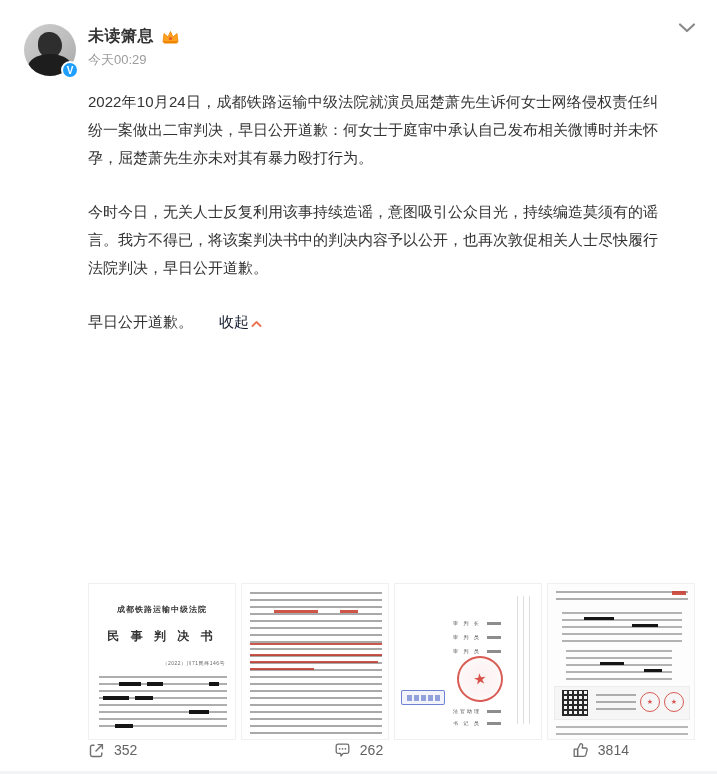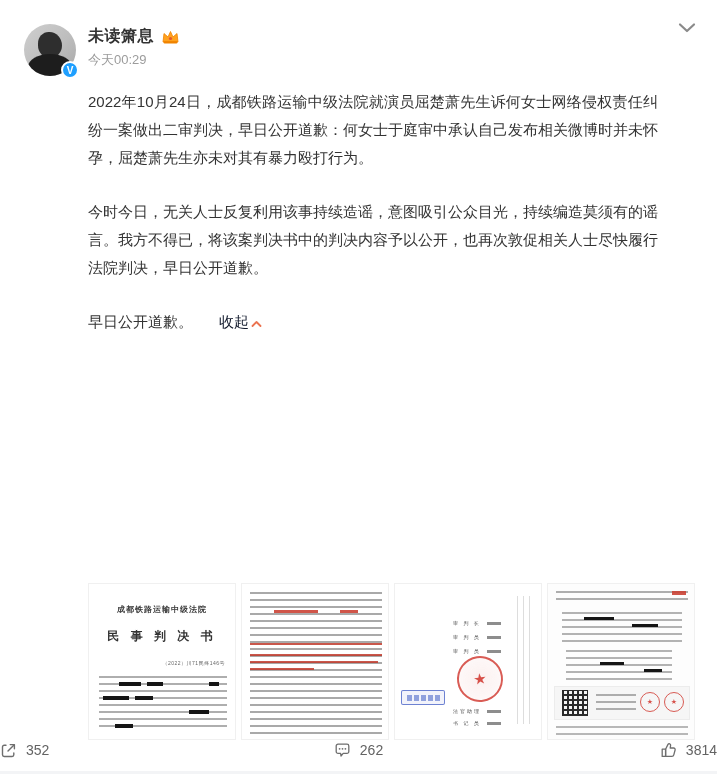--- a/index.html
+++ b/index.html
@@ -61,23 +61,23 @@
                          repeating-linear-gradient(90deg,#2a2a2a 0 2px,transparent 2px 5px);
         background-color:#f4f4f4; }
   .minicircle { width:20px; height:20px; border-radius:50%; border:1px solid rgba(208,52,44,.8);
                 color:rgba(208,52,44,.85); font-size:7px; display:flex; align-items:center; justify-content:center; }
 
   
   .action-bar { position:absolute; left:0; top:730px; width:717px; height:40px; display:flex; align-items:center; }
   .action { display:flex; align-items:center; gap:9px; color:#636363; font-size:14px; cursor:pointer; }
   .action svg { display:block; }
   .act-col { flex:1; display:flex; }
-  .act-col.c1 { }
+  .act-col.c1 { padding-left:88px; }
   .act-col.c2 { justify-content:center; }
-  .act-col.c3 { justify-content:flex-end; }
+  .act-col.c3 { justify-content:flex-end; padding-right:88px; }
 </style>
 </head>
 <body>
 
 <div class="card">
 
   <div class="avatar-wrap">
     <div class="avatar">
       <div class="head"></div>
       <div class="shoulder"></div>

